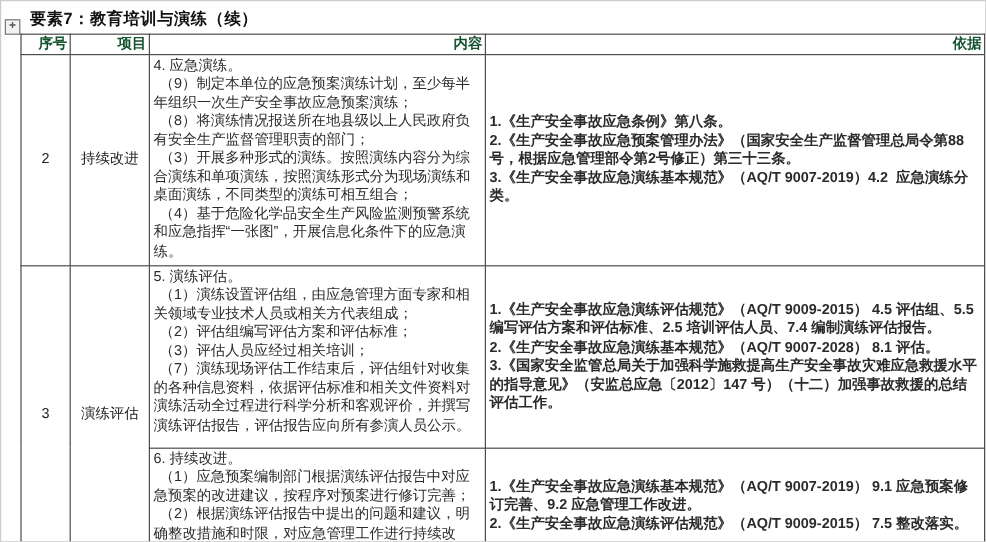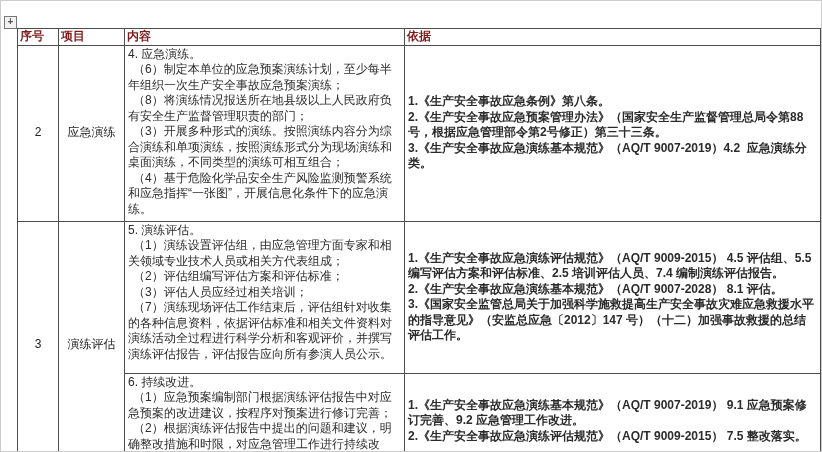--- a/index.html
+++ b/index.html
@@ -31,22 +31,22 @@
     table-layout:fixed;
     font-size:12px;
   }
   .doc-table th,.doc-table td{
     border:1px solid #4d4d4d;
     padding:1px 3px;
     vertical-align:top;
     line-height:15.5px;
   }
   .doc-table th{
-    font-weight:bold;text-align:left;vertical-align:middle;
-    height:15px;padding:0 2px;color:#7f1d1d;
+    font-weight:bold;text-align:right;vertical-align:middle;
+    height:15px;padding:0 2px;color:#14532d;
   }
   col.c-no{width:41px;}
   col.c-item{width:66px;}
   col.c-content{width:280px;}
   col.c-basis{width:416px;}
   td.cell-no,td.cell-item{
     text-align:center;vertical-align:middle;font-size:12px;color:#222;
   }
   td.cell-basis{vertical-align:middle;font-weight:bold;}
   tr.r-main{height:176px;}
@@ -55,43 +55,44 @@
   .para{white-space:pre-wrap;word-break:break-all;}
   .para.ind{text-indent:5px;}
 </style>
 </head>
 <body>
 
 <div class="page">
 
   <div class="table-handle">+</div>
 
+  <div class="doc-title">要素7：教育培训与演练（续）</div>
 
   <table class="doc-table">
     <colgroup>
       <col class="c-no">
         <col class="c-item">
         <col class="c-content">
         <col class="c-basis">
     </colgroup>
     <thead>
       <tr>
         <th>序号</th>
         <th>项目</th>
         <th>内容</th>
         <th>依据</th>
       </tr>
     </thead>
     <tbody>
       <tr class="r-main">
         <td class="cell-no">2</td>
-        <td class="cell-item">应急演练</td>
+        <td class="cell-item">持续改进</td>
         <td class="cell-content">
             <div class="para">4. 应急演练。</div>
-            <div class="para ind">（6）制定本单位的应急预案演练计划，至少每半年组织一次生产安全事故应急预案演练；</div>
+            <div class="para ind">（9）制定本单位的应急预案演练计划，至少每半年组织一次生产安全事故应急预案演练；</div>
             <div class="para ind">（8）将演练情况报送所在地县级以上人民政府负有安全生产监督管理职责的部门；</div>
             <div class="para ind">（3）开展多种形式的演练。按照演练内容分为综合演练和单项演练，按照演练形式分为现场演练和桌面演练，不同类型的演练可相互组合；</div>
             <div class="para ind">（4）基于危险化学品安全生产风险监测预警系统和应急指挥“一张图”，开展信息化条件下的应急演练。</div>
           </td>
         <td class="cell-basis">
             <div class="para">1.《生产安全事故应急条例》第八条。</div>
             <div class="para">2.《生产安全事故应急预案管理办法》（国家安全生产监督管理总局令第88号，根据应急管理部令第2号修正）第三十三条。</div>
             <div class="para">3.《生产安全事故应急演练基本规范》（AQ/T 9007-2019）4.2  应急演练分类。</div>
           </td>
       </tr>

